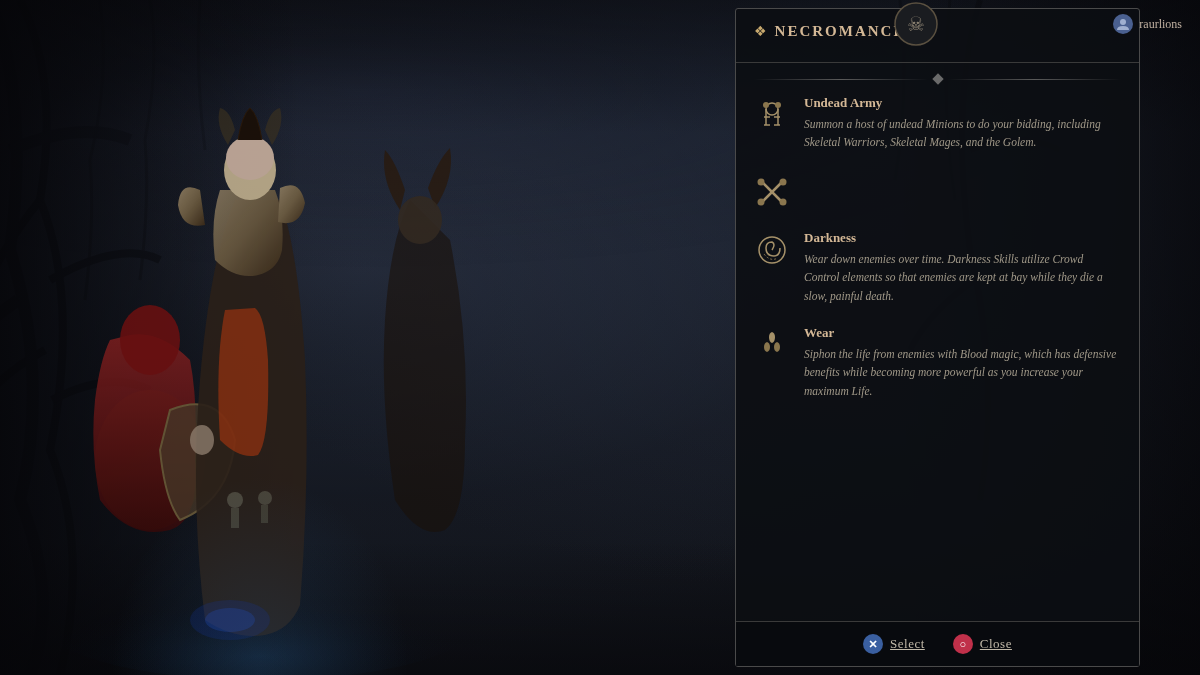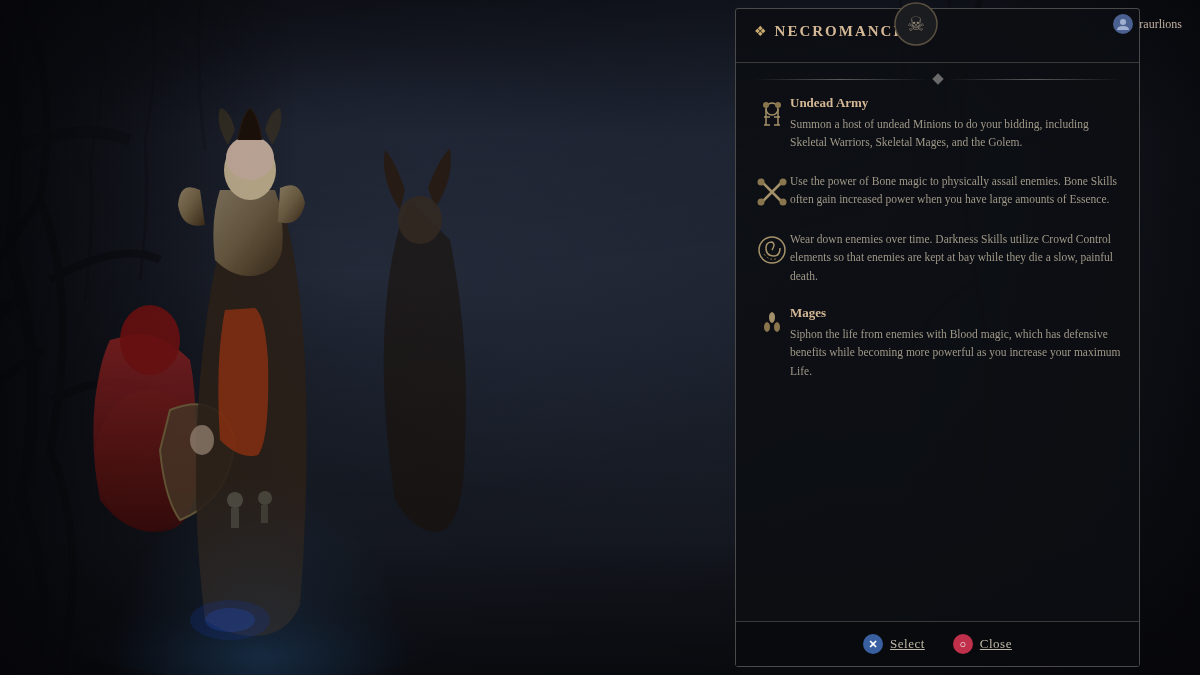--- a/index.html
+++ b/index.html
@@ -115,20 +115,21 @@
 
     
     .abilities-section {
       flex: 1;
       overflow-y: auto;
       padding: 0 18px;
     }
 
     .ability-item {
       display: flex;
+      gap: 14px;
       margin-bottom: 20px;
       align-items: flex-start;
     }
 
     .ability-icon-wrap {
       width: 36px;
       height: 36px;
       flex-shrink: 0;
       display: flex;
       align-items: center;
@@ -151,20 +152,21 @@
       font-size: 13px;
       font-weight: bold;
       margin-bottom: 4px;
       font-family: 'Georgia', serif;
     }
 
     .ability-desc {
       color: #a09888;
       font-size: 11.5px;
       line-height: 1.6;
+      font-style: italic;
     }
 
     
     .panel-footer {
       border-top: 1px solid #3a3a3a;
       padding: 12px 18px;
       display: flex;
       justify-content: center;
       align-items: center;
       gap: 28px;
@@ -454,49 +456,49 @@
 
           <line x1="6" y1="26" x2="26" y2="6" stroke="#c0a878" stroke-width="2.5" stroke-linecap="round"></line>
           <line x1="6" y1="6" x2="26" y2="26" stroke="#c0a878" stroke-width="2.5" stroke-linecap="round"></line>
           <circle cx="5" cy="6" r="3.5" fill="#a08858"></circle>
           <circle cx="27" cy="6" r="3.5" fill="#a08858"></circle>
           <circle cx="5" cy="26" r="3.5" fill="#a08858"></circle>
           <circle cx="27" cy="26" r="3.5" fill="#a08858"></circle>
         </svg>
       </div>
       <div class="ability-text">
-        <div class="ability-desc">Use the power of Bone magic to physically assail enemies. Bone Skills often gain increased power when you have large amounts of Essence.</div>
       </div>
     </div>
 
     <div class="ability-item">
       <div class="ability-icon-wrap">
         <svg class="ability-icon-svg" viewBox="0 0 32 32" xmlns="http://www.w3.org/2000/svg">
 
           <circle cx="16" cy="16" r="13" fill="none" stroke="#c0a878" stroke-width="1.5"></circle>
           <path d="M 16 16 Q 20 10 16 8 Q 10 8 10 14 Q 10 22 18 22 Q 24 22 24 14" fill="none" stroke="#c0a878" stroke-width="1.5"></path>
           <path d="M 8 20 Q 14 28 22 24" fill="none" stroke="#a08858" stroke-width="1" stroke-dasharray="2,2"></path>
         </svg>
       </div>
       <div class="ability-text">
+        <div class="ability-name">Darkness</div>
         <div class="ability-desc">Wear down enemies over time. Darkness Skills utilize Crowd Control elements so that enemies are kept at bay while they die a slow, painful death.</div>
       </div>
     </div>
 
     <div class="ability-item">
       <div class="ability-icon-wrap">
         <svg class="ability-icon-svg" viewBox="0 0 32 32" xmlns="http://www.w3.org/2000/svg">
 
           <path d="M 13 8 Q 13 4 16 3 Q 19 4 19 8 Q 19 13 16 14 Q 13 13 13 8 Z" fill="#c0a878"></path>
           <path d="M 8 18 Q 8 14 11 13 Q 14 14 14 18 Q 14 22 11 23 Q 8 22 8 18 Z" fill="#a08858"></path>
           <path d="M 18 18 Q 18 14 21 13 Q 24 14 24 18 Q 24 22 21 23 Q 18 22 18 18 Z" fill="#a08858"></path>
         </svg>
       </div>
       <div class="ability-text">
-        <div class="ability-name">Mages</div>
+        <div class="ability-name">Wear</div>
         <div class="ability-desc">Siphon the life from enemies with Blood magic, which has defensive benefits while becoming more powerful as you increase your maximum Life.</div>
       </div>
     </div>
 
   </div>
 
   <div class="panel-footer">
     <div class="footer-btn">
       <div class="btn-circle btn-circle-x">
         <span>✕</span>

